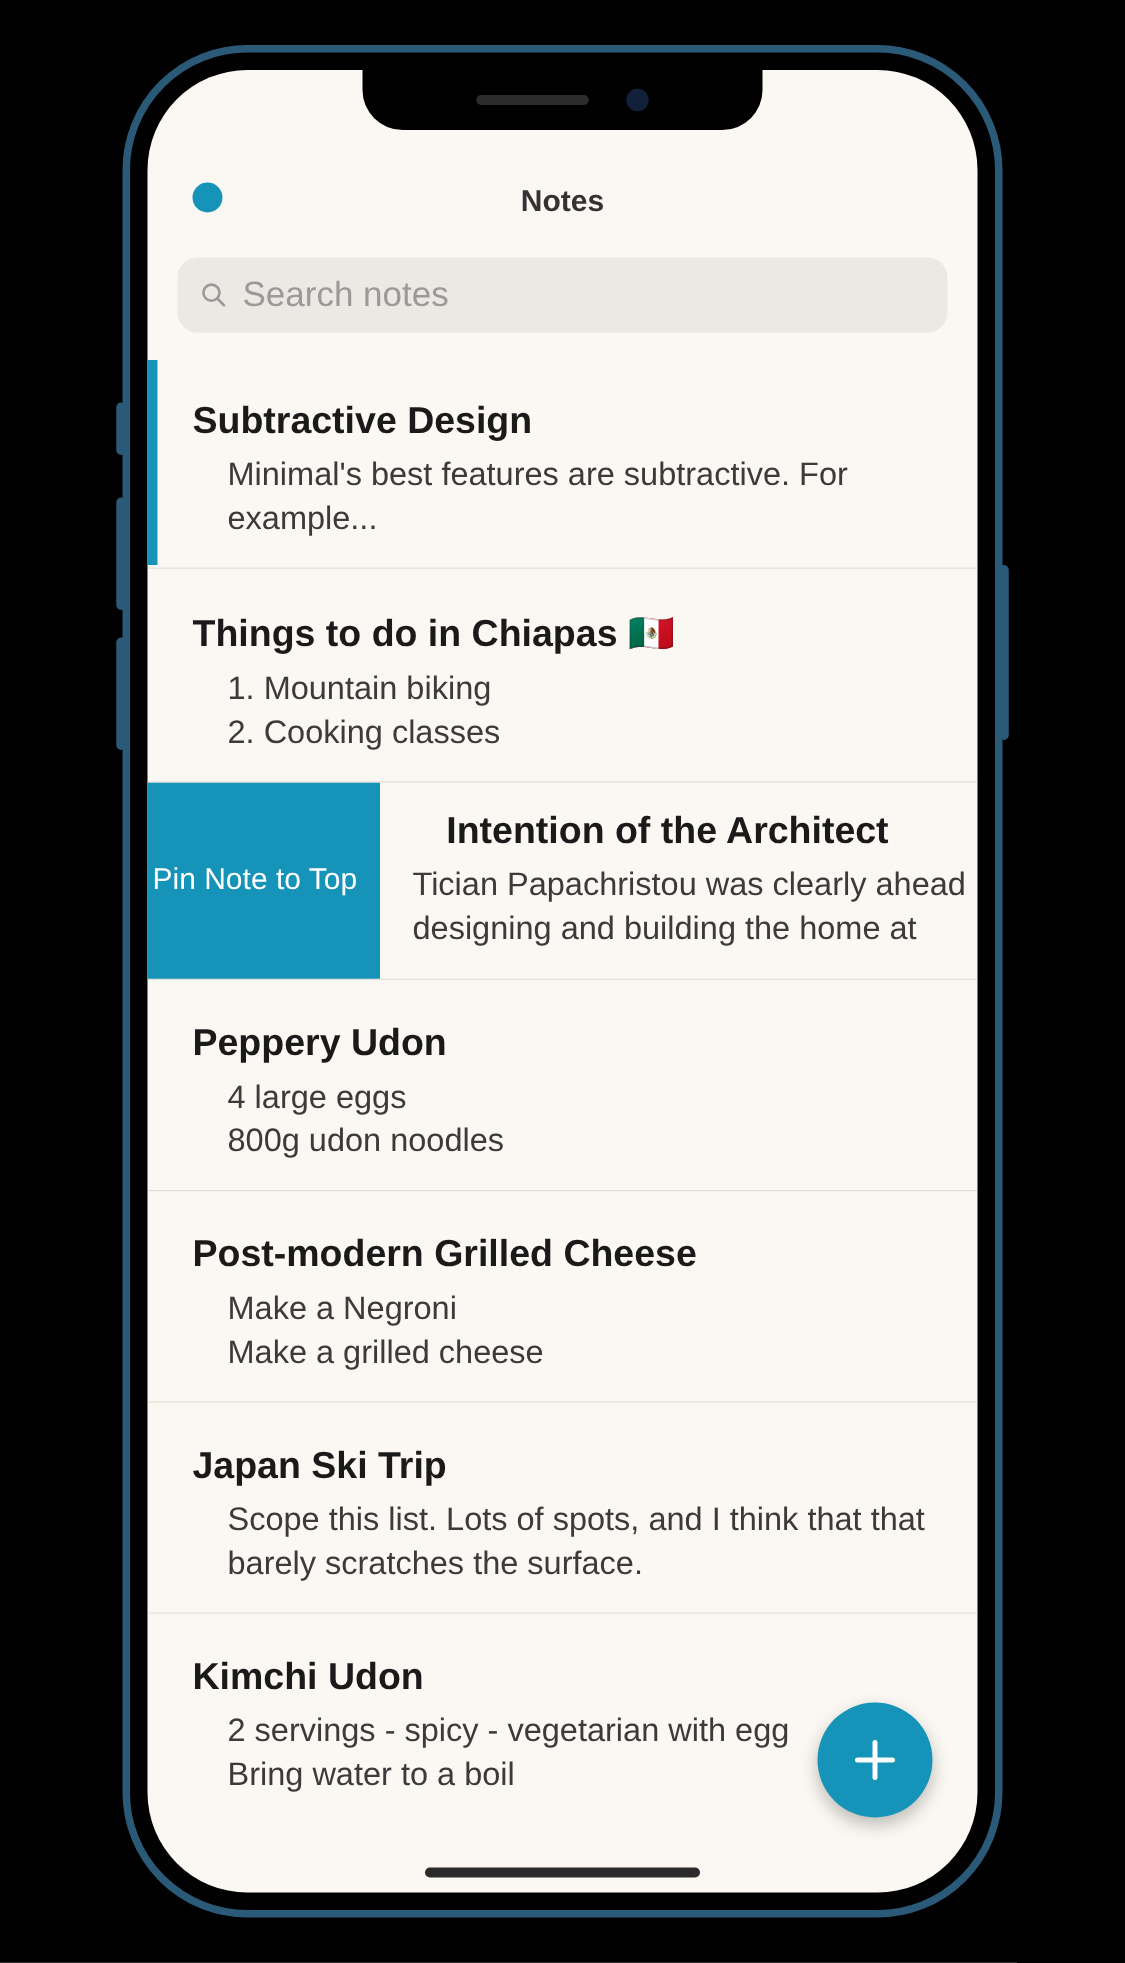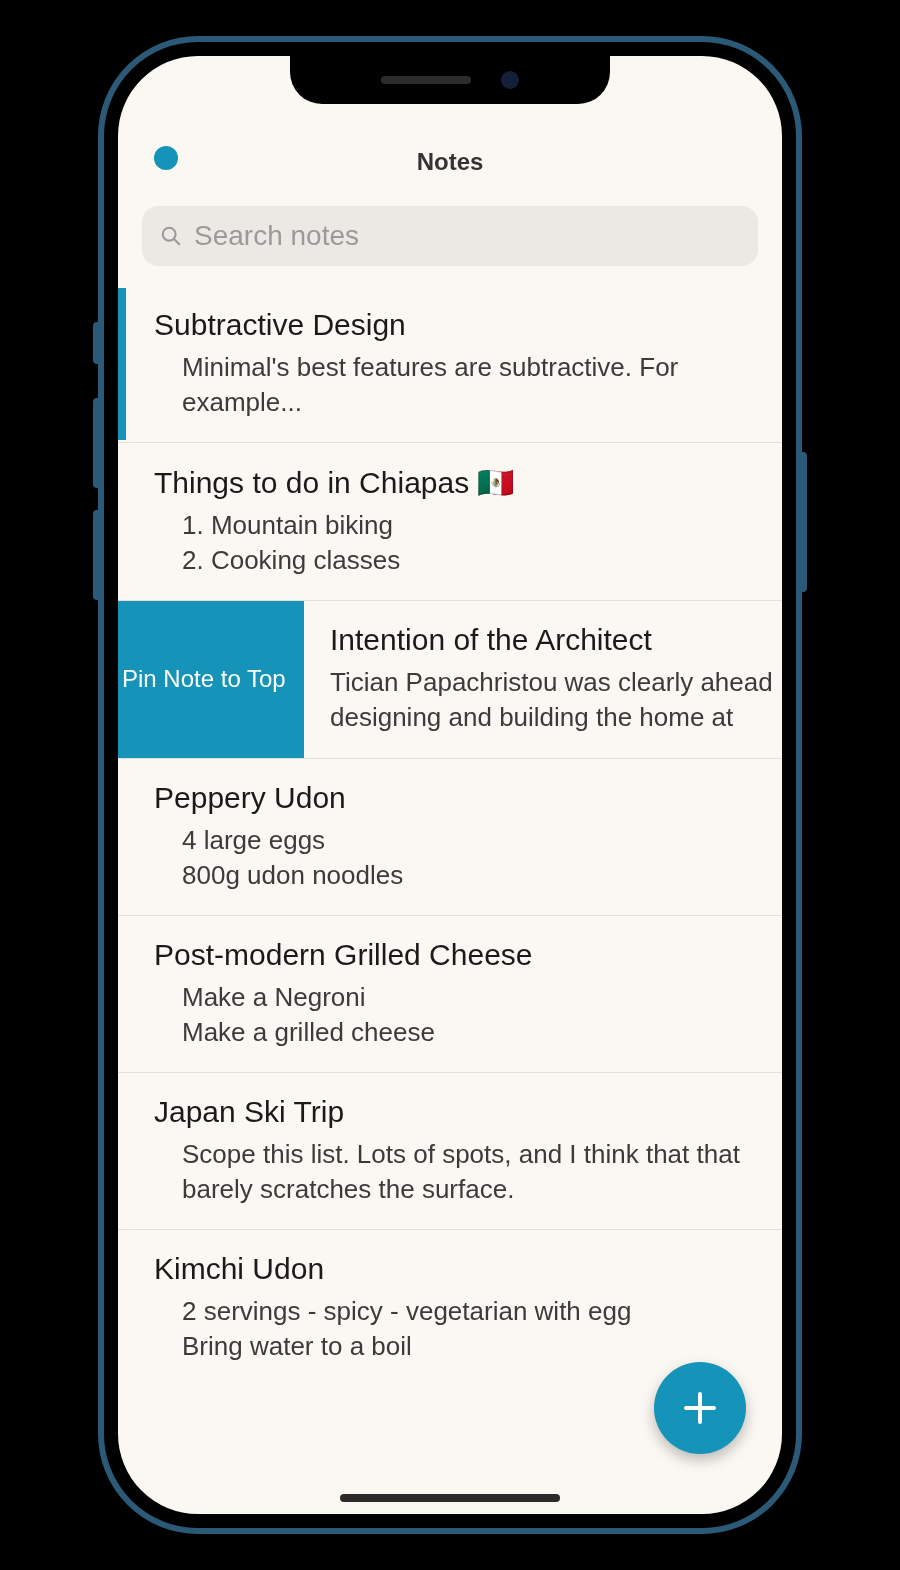--- a/index.html
+++ b/index.html
@@ -126,25 +126,26 @@
     bottom: 0;
     overflow: hidden;
   }
   .note-row {
     position: relative;
     padding: 22px 30px 22px 36px;
     border-bottom: 1px solid #e3e0da;
   }
   .note-row .title {
     font-size: 30px;
-    font-weight: 400;
+    font-weight: 700;
     color: #1a1a1a;
     margin-bottom: 8px;
     white-space: nowrap;
     overflow: hidden;
+    margin-top: 12px;
   }
   .note-row .preview {
     font-size: 26px;
     color: #3b3b3b;
     line-height: 1.35;
     margin-left: 28px;
   }
   
   .note-row.selected::before {
     content:"";
@@ -169,25 +170,26 @@
     font-weight: 400;
     white-space: nowrap;
   }
   .swipe-content {
     flex: 1;
     padding: 22px 0 22px 26px;
     min-width: 0;
   }
   .swipe-content .title {
     font-size: 30px;
-    font-weight: 400;
+    font-weight: 700;
     color: #1a1a1a;
     margin-bottom: 8px;
     white-space: nowrap;
     overflow: hidden;
+    margin-left: 27px;
   }
   .swipe-content .preview {
     font-size: 26px;
     color: #3b3b3b;
     line-height: 1.35;
     white-space: nowrap;
     overflow: hidden;
   }
 
   

